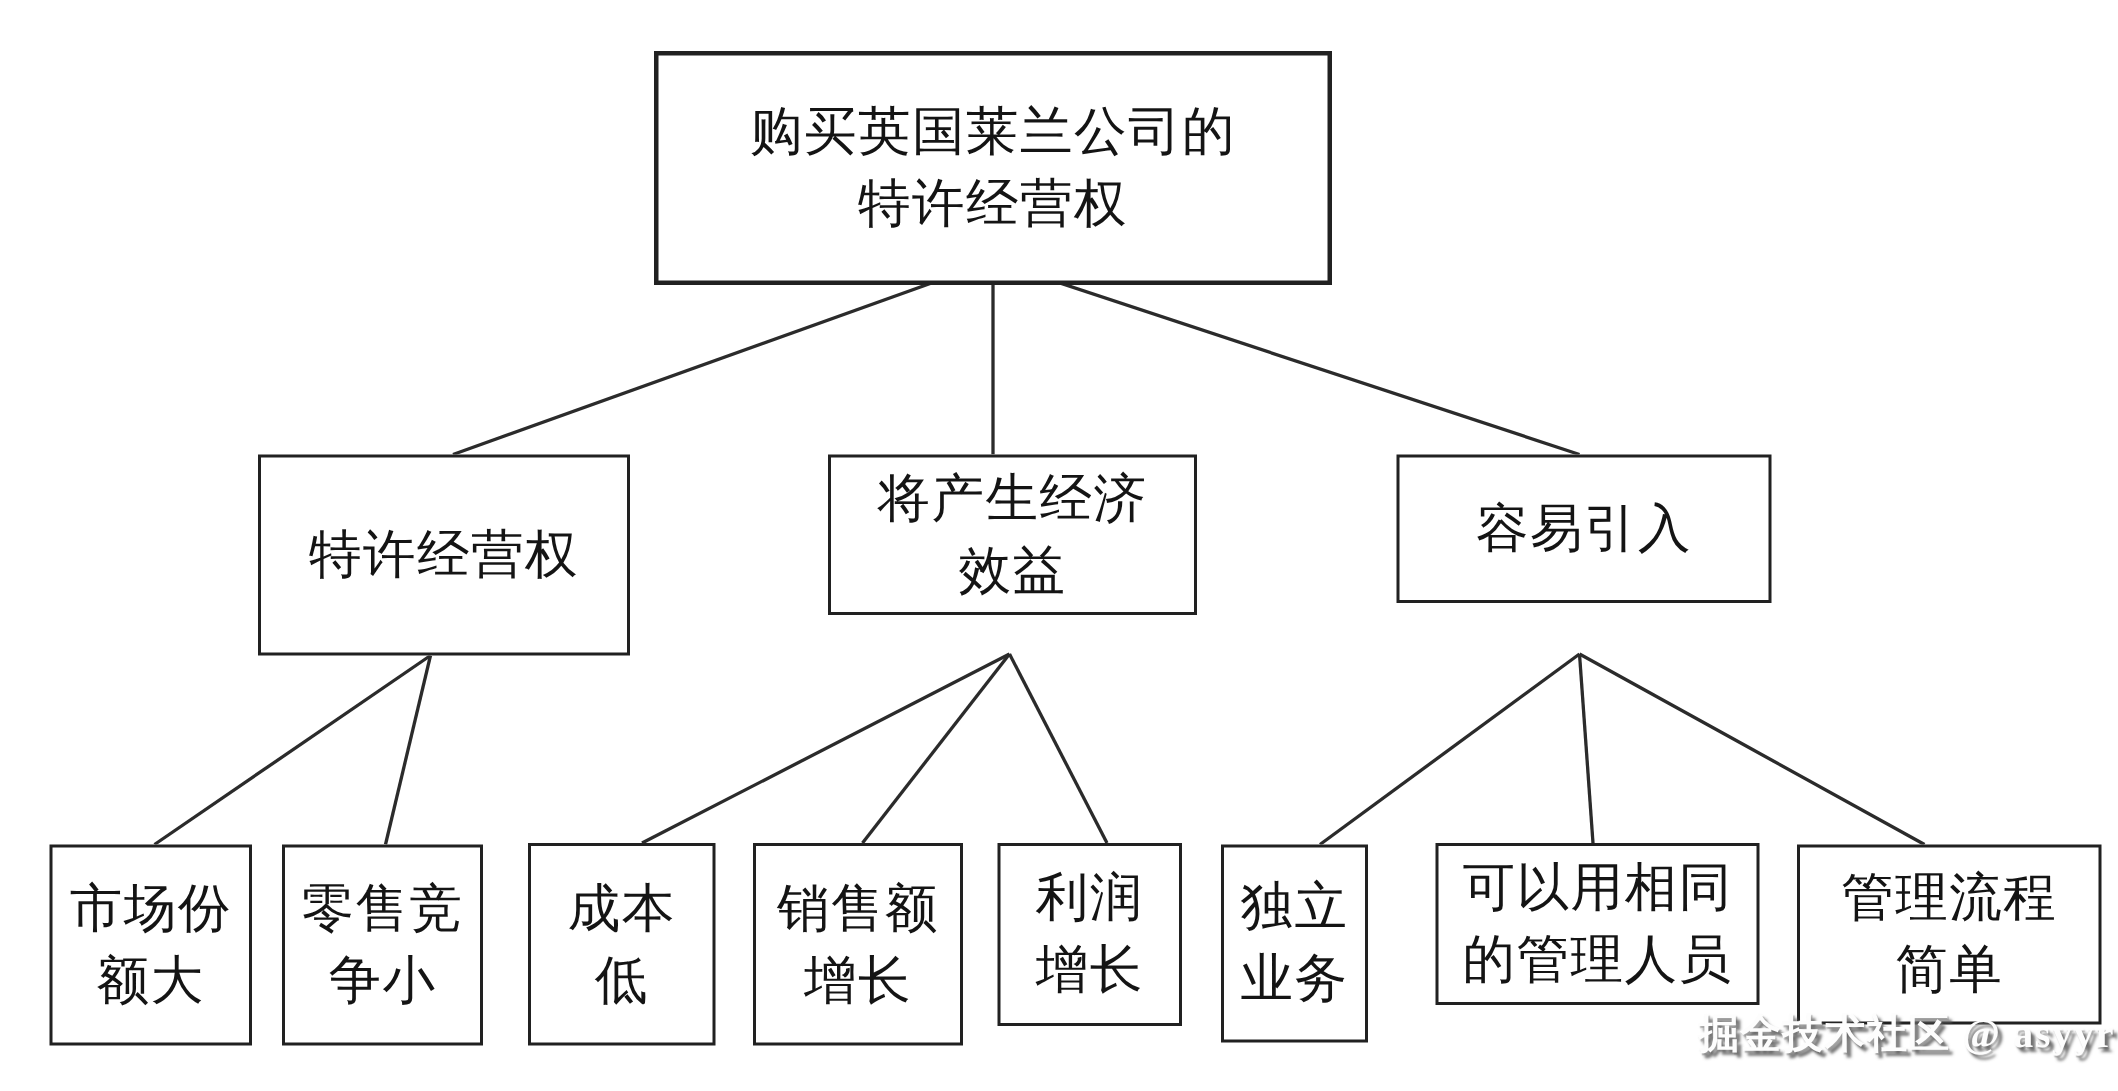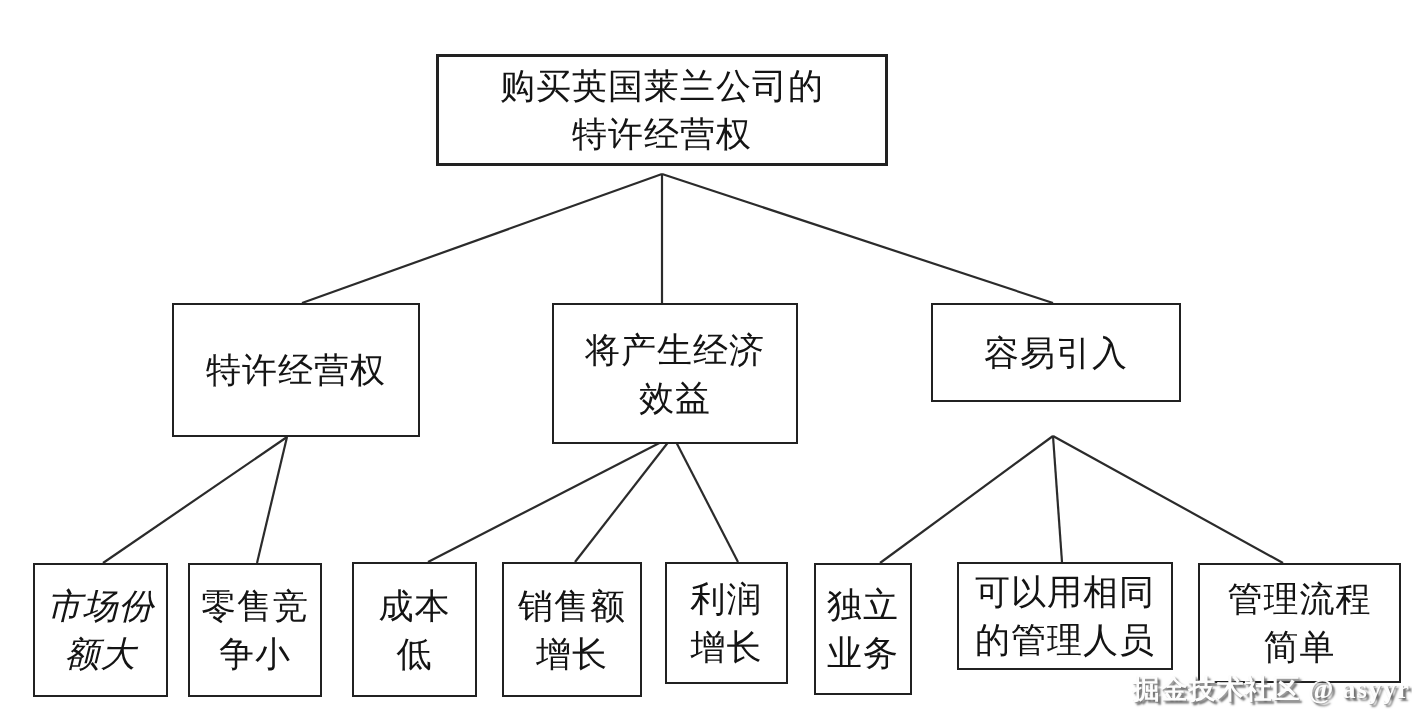--- a/index.html
+++ b/index.html
@@ -73,31 +73,31 @@
 
     <line x1="673" y1="436" x2="428" y2="562"></line>
     <line x1="673" y1="436" x2="575" y2="562"></line>
     <line x1="673" y1="436" x2="738" y2="562"></line>
 
     <line x1="1053" y1="436" x2="880" y2="563"></line>
     <line x1="1053" y1="436" x2="1062" y2="562"></line>
     <line x1="1053" y1="436" x2="1283" y2="563"></line>
   </svg>
 
-  <div class="node root" style="left:436px; top:54px; width:452px; height:112px;">购买英国莱兰公司的
+  <div class="node root" style="left:436px; top:34px; width:452px; height:156px;">购买英国莱兰公司的
 特许经营权</div>
 
   <div class="node" style="left:172px; top:303px; width:248px; height:134px;">特许经营权</div>
 
-  <div class="node" style="left:552px; top:303px; width:246px; height:141px;">将产生经济
+  <div class="node" style="left:552px; top:303px; width:246px; height:107px;">将产生经济
 效益</div>
 
   <div class="node" style="left:931px; top:303px; width:250px; height:99px;">容易引入</div>
 
-  <div class="node" style="left:33px; top:563px; width:135px; height:134px;font-style:italic;">市场份
+  <div class="node" style="left:33px; top:563px; width:135px; height:134px;">市场份
 额大</div>
 
   <div class="node" style="left:188px; top:563px; width:134px; height:134px;">零售竞
 争小</div>
 
   <div class="node" style="left:352px; top:562px; width:125px; height:135px;">成本
 低</div>
 
   <div class="node" style="left:502px; top:562px; width:140px; height:135px;">销售额
 增长</div>

